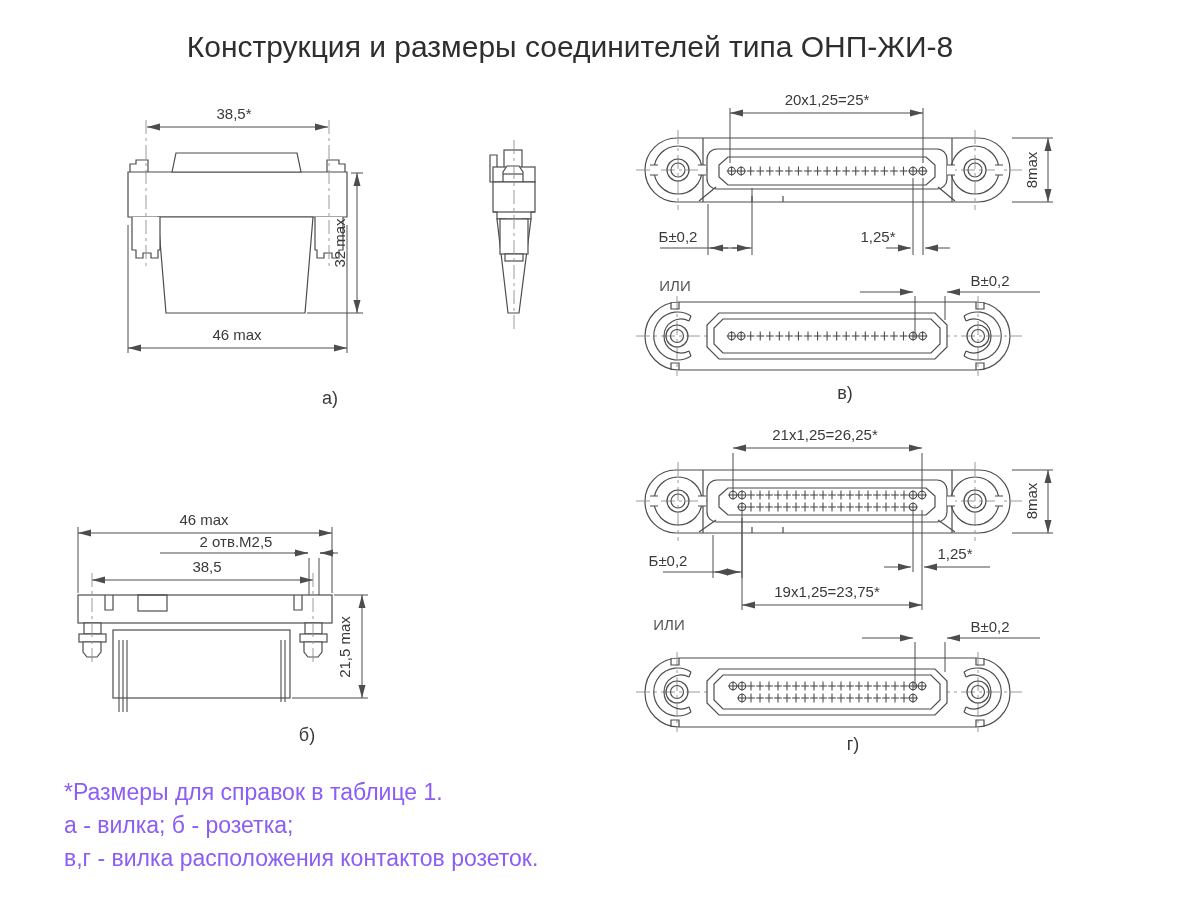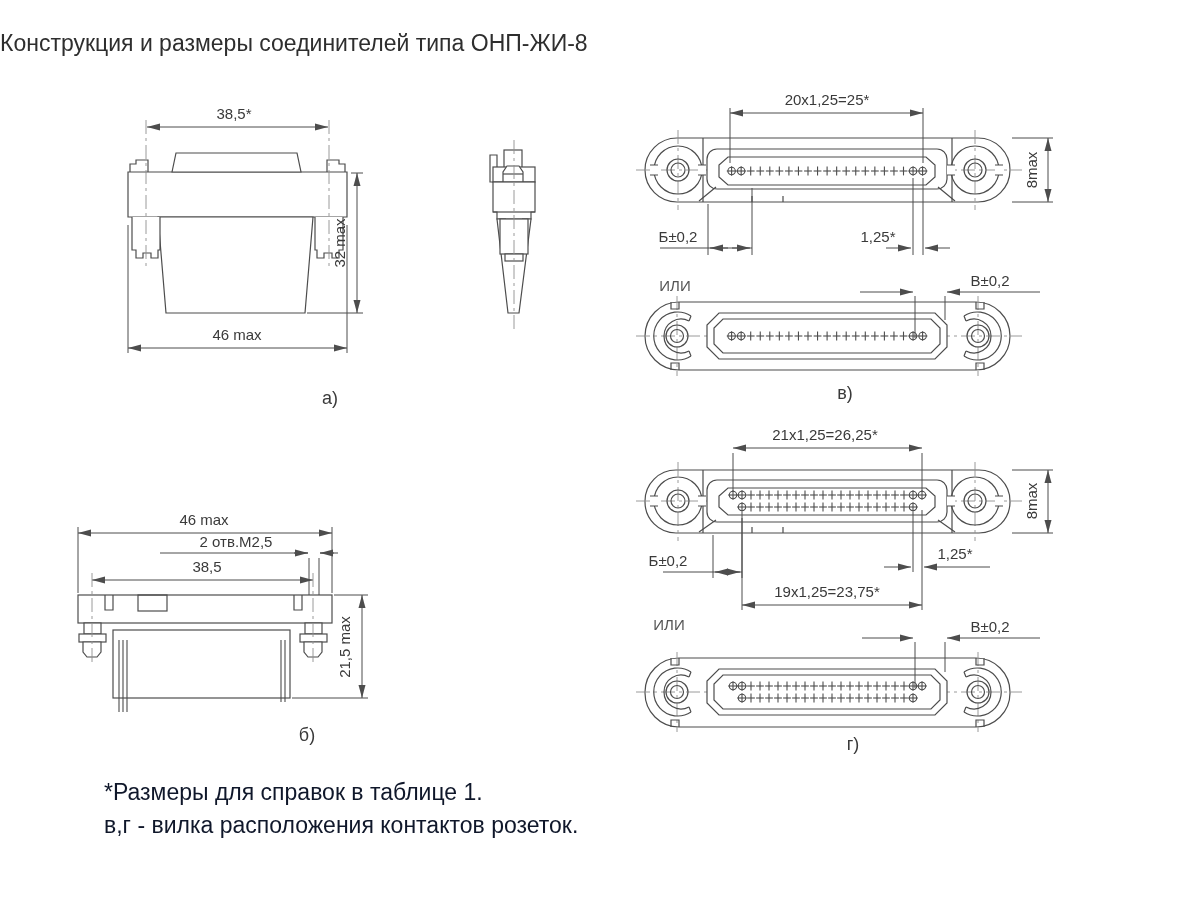--- a/index.html
+++ b/index.html
@@ -1,20 +1,20 @@
 <!DOCTYPE html>
 <html><head>
 <meta charset="utf-8">
 <style>
   html,body{margin:0;padding:0;background:#fff;}
   .page{position:relative;width:1200px;height:900px;background:#fff;overflow:hidden;
         font-family:"Liberation Sans",sans-serif;}
-  .title{position:absolute;left:0;top:30px;width:1140px;text-align:left;
-         font-size:23px;color:#2e2e2e;letter-spacing:0px;}
-  .notes{position:absolute;left:64px;top:776px;font-size:23px;color:#0f172a;line-height:33px;margin-left:40px;}
+  .title{position:absolute;left:0;top:30px;width:1140px;text-align:center;
+         font-size:30px;color:#2e2e2e;letter-spacing:0px;}
+  .notes{position:absolute;left:64px;top:776px;font-size:23px;color:#8b5cf6;line-height:33px;}
   svg{position:absolute;left:0;top:0;}
   svg text{font-family:"Liberation Sans",sans-serif;font-size:15px;fill:#3a3a3a;}
   svg text.lbl{font-size:18px;}
   svg text.or{font-size:15px;fill:#555;}
   .geo{stroke:#4d4d4d;stroke-width:1.2;fill:none;stroke-linejoin:miter;}
   .geow{stroke:#4d4d4d;stroke-width:1.2;fill:#fff;stroke-linejoin:miter;}
   .dim{stroke:#4d4d4d;stroke-width:1;fill:none;}
   .cl{stroke:#8f8f8f;stroke-width:0.9;fill:none;stroke-dasharray:14 4 3 4;}
   .ct{stroke:#4d4d4d;stroke-width:1.1;fill:none;}
 </style>
@@ -550,15 +550,16 @@
 
       <path class="dim" d="M334,595 H368 M292,698 H368"></path>
       <line class="dim" x1="362" y1="595" x2="362" y2="698" marker-start="url(#arw)" marker-end="url(#arw)"></line>
       <text x="350" y="647" text-anchor="middle" transform="rotate(-90 350 647)">21,5 max</text>
       <text class="lbl" x="307" y="741" text-anchor="middle">б)</text>
     </g>
   </svg>
 
   <div class="notes">
     <div>*Размеры для справок в таблице 1.</div>
+    <div>а - вилка; б - розетка;</div>
     <div>в,г - вилка расположения контактов розеток.</div>
   </div>
 </div>
 
 </body></html>

